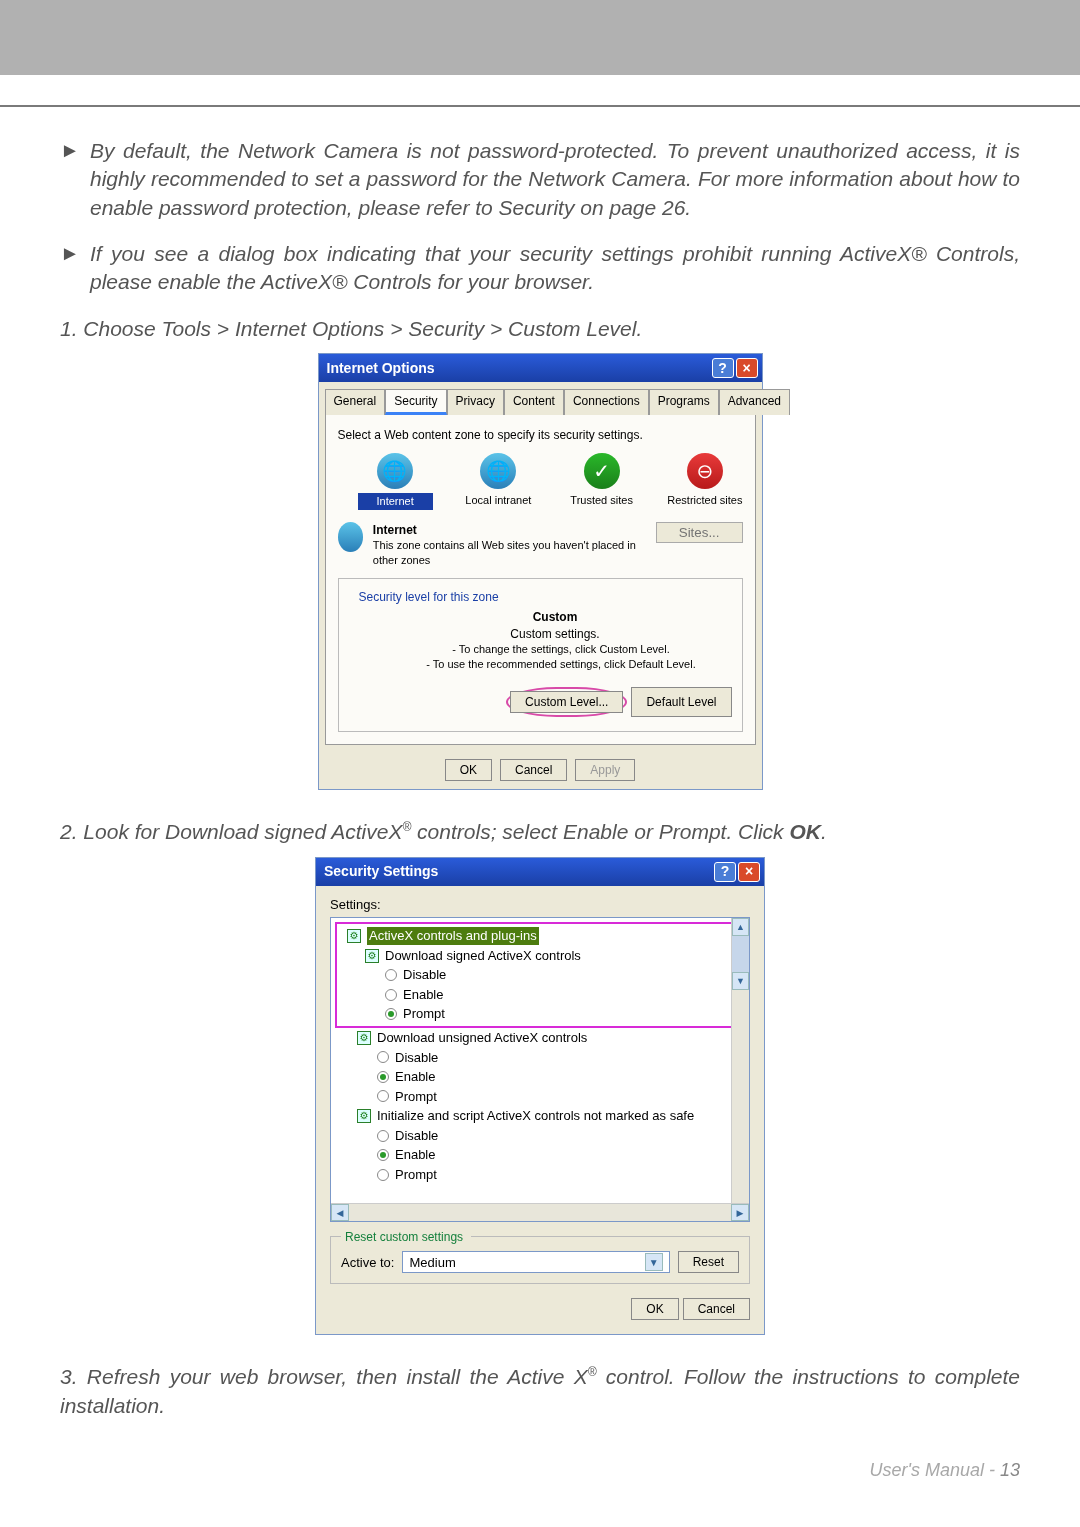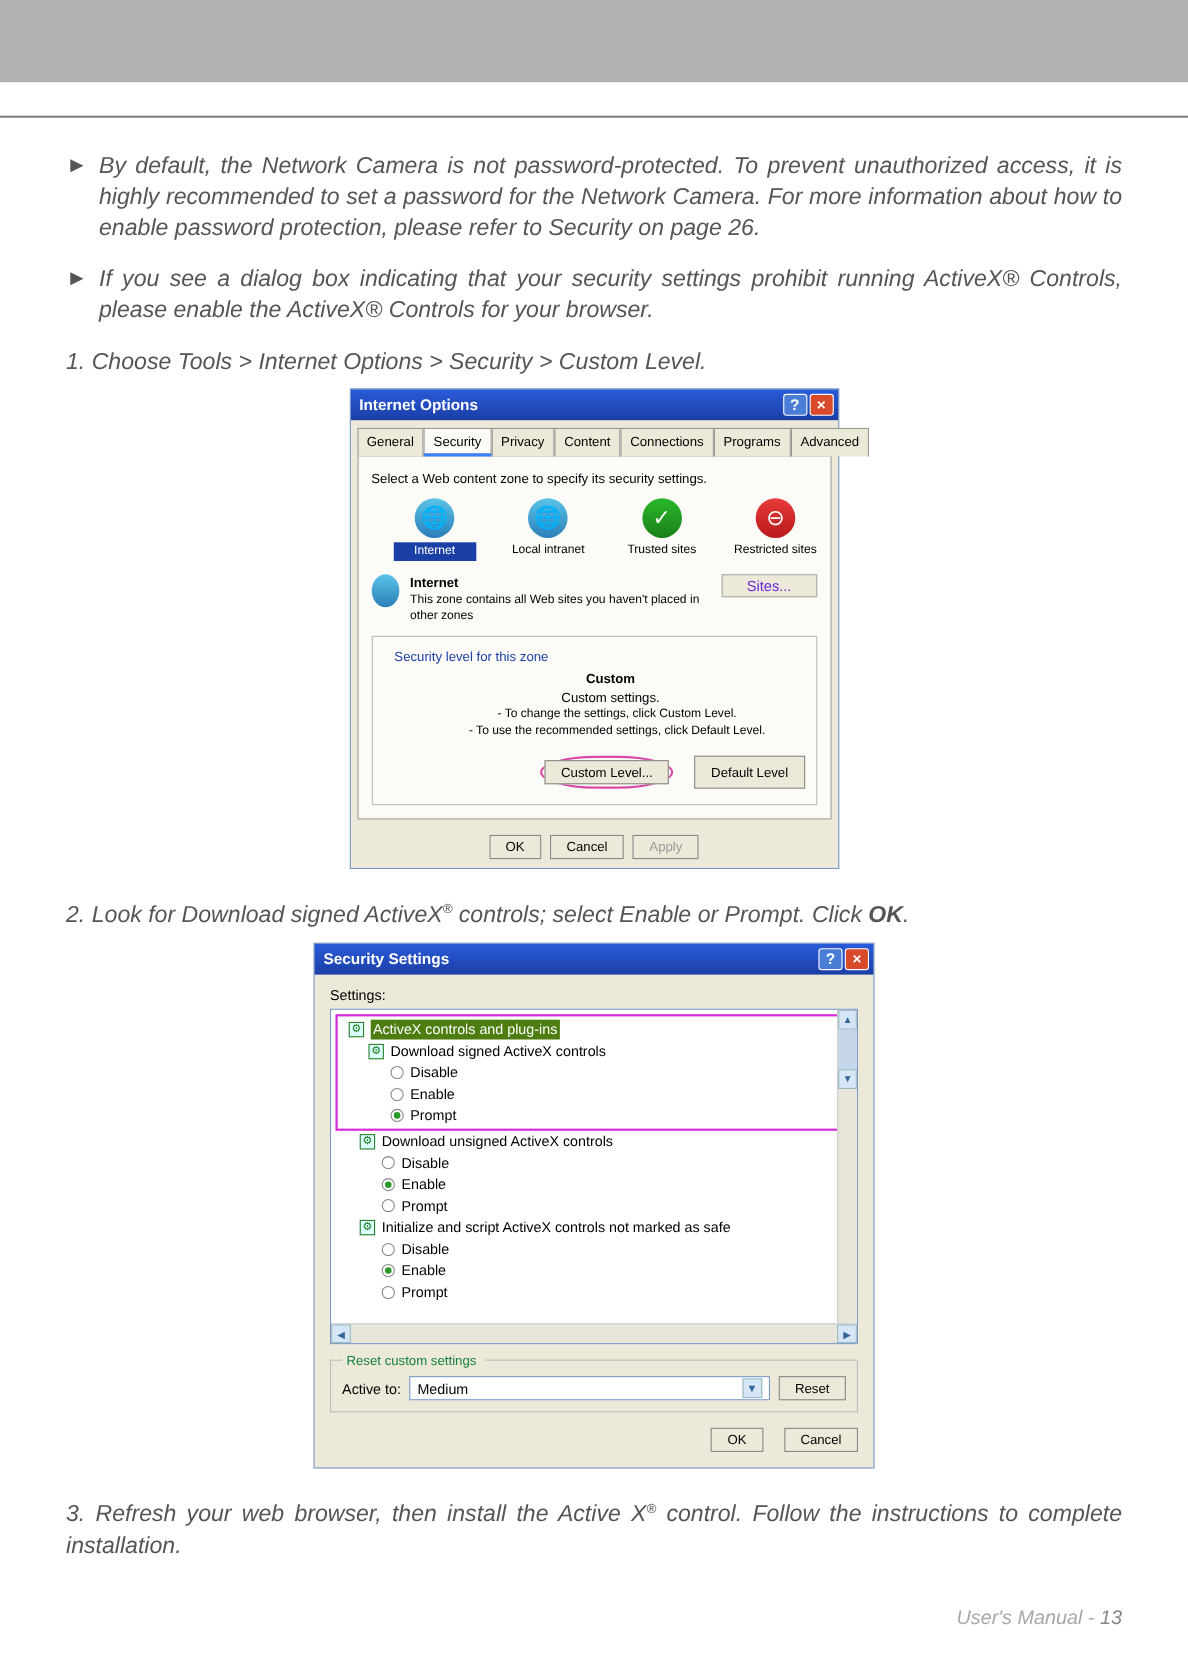--- a/index.html
+++ b/index.html
@@ -128,43 +128,43 @@
   .globe { background: linear-gradient(#5bc3e8,#2a7fb8);}
   .globe2 { background: linear-gradient(#5bc3e8,#2a7fb8);}
   .check { background: linear-gradient(#2ab82a,#1a7f1a);}
   .restr { background: linear-gradient(#e83a3a,#b81a1a);}
   .zone.selected .zone-label { background:#1a3fa6; color:#fff; padding:1px 4px;}
   .zone-desc-box {
     display:flex; gap:10px; align-items:flex-start; margin-bottom:10px;
   }
   .zone-desc-icon { width:30px; height:30px; border-radius:50%; background: linear-gradient(#5bc3e8,#2a7fb8);}
   .sites-btn {
-    margin-left:auto; padding:2px 22px; border:1px solid #aaa; background:#ece9d8; color:#6d28d9;
+    margin-left:auto; padding:2px 22px; border:1px solid #aaa; background:#ece9d8; color:#737373;
   }
   .fieldset {
     border:1px solid #bbb; padding:10px 10px 14px 20px; margin-top:6px;
     color:#1a3fa6; font-size:12px;
   }
   .fieldset .inner { color:#000; margin-left:20px; margin-top:4px;text-align:center;}
   .fieldset .inner-sub { margin-left:12px; font-size:11px;}
-  .btn-row { display:flex; gap:19px; justify-content:flex-end; margin-top:16px;}
+  .btn-row { display:flex; gap:4px; justify-content:flex-end; margin-top:16px;}
   .oval {
     border:2px solid #d84aa8; border-radius:50%/60%;
     padding:2px 2px;
     display:inline-block;
   }
   .winbtn {
     padding:3px 14px; border:1px solid #888; background:#ece9d8; font-size:12px;
   }
   .winbtn.disabled { color:#999;}
   .bottom-btns {
     display:flex; gap:8px; justify-content:center; padding:8px;
   }
   
-  .dialog2 { width: 510px; }
+  .dialog2 { width: 450px; }
   .d2-body { padding: 10px 14px 14px 14px; }
   .settings-label { font-size:13px; margin-bottom:4px;}
   .tree-box {
     border:1px solid #7b98c8; background:#fff; height:305px;
     position:relative; overflow:hidden;
   }
   .magenta-box {
     border:2px solid #d82ad8;
     padding:2px 2px 2px 2px;
     margin:4px 4px 0 4px;

